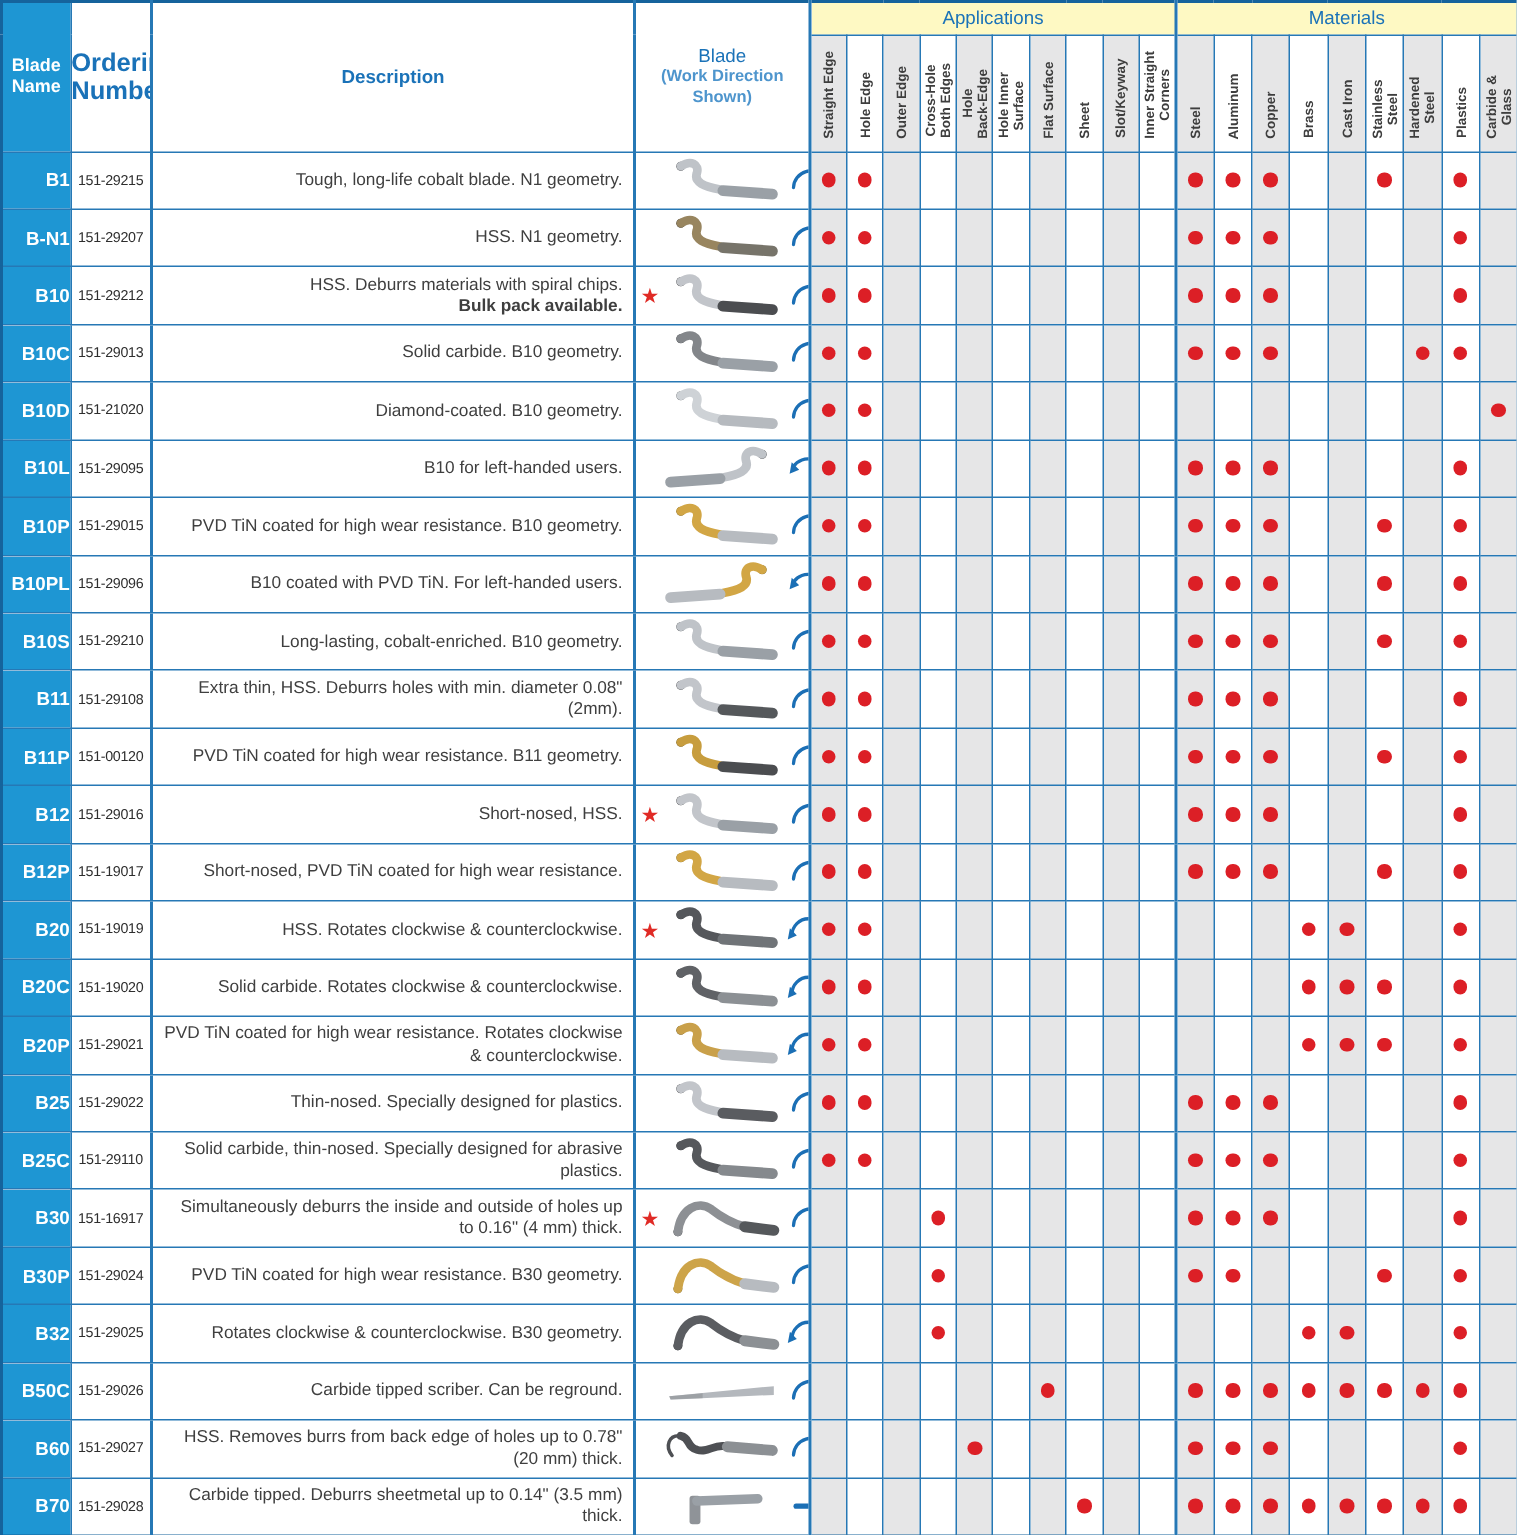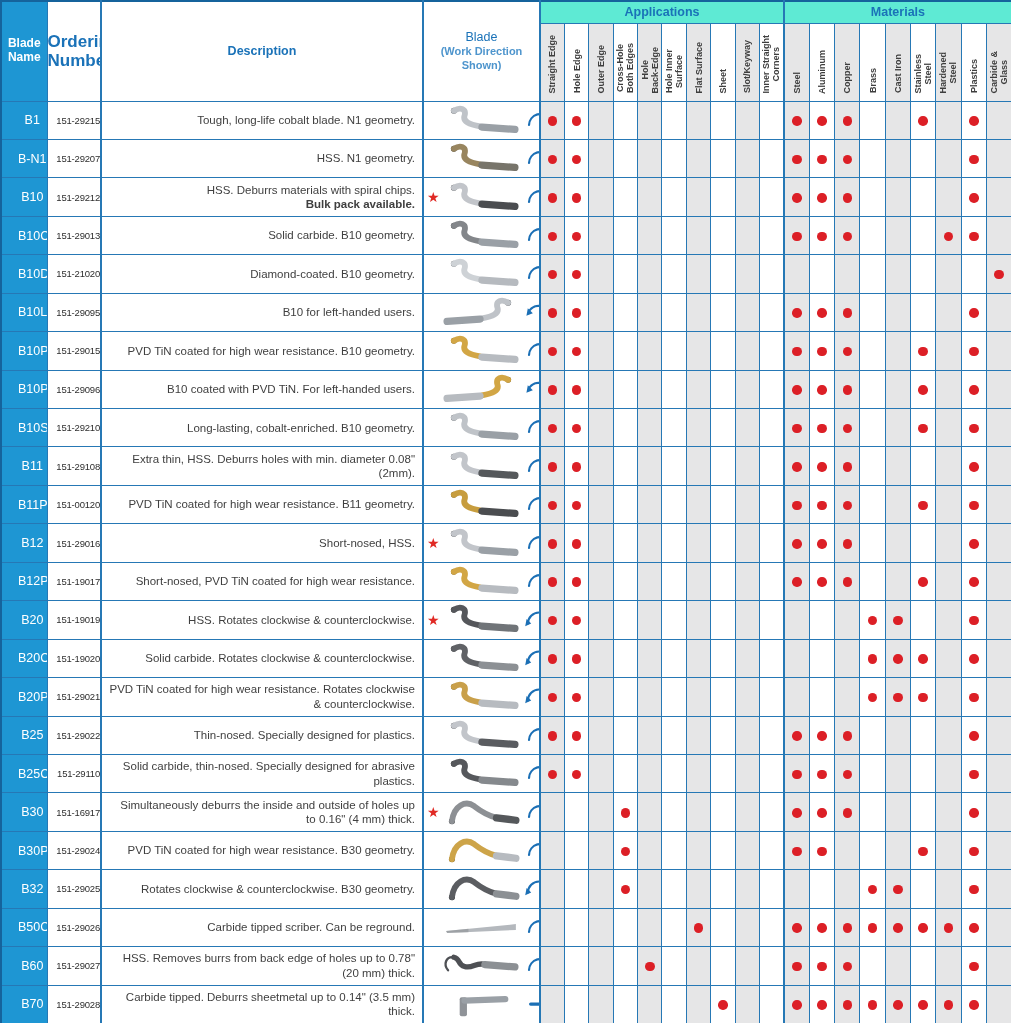--- a/index.html
+++ b/index.html
@@ -8,28 +8,28 @@
 table{border-collapse:collapse;table-layout:fixed;width:1011px;border:2px solid var(--border-dark,#15639c)}
 th,td{border:1px solid var(--border-blue,#2678b5);padding:0;vertical-align:middle;overflow:hidden}
 .gl{border-left-width:2px}
 thead tr:first-child th{height:22px}
 .hn{background:var(--accent-blue,#1e96d3);color:#fff;font-weight:bold;font-size:12px;line-height:1.15}
 .ho{color:var(--header-text-blue,#1a72b8);font-weight:bold;font-size:17px;line-height:1.15}
 .hd{color:var(--header-text-blue,#1a72b8);font-weight:bold;font-size:12.5px}
 .hb{color:var(--header-text-blue,#1a72b8);line-height:1.25}
 .hb1{font-weight:normal;font-size:12.5px}
 .hb2{font-size:11px;color:#4e95cd}
-.grp{color:var(--header-text-blue,#1a72b8);font-weight:bold;font-size:12.5px;background:#5eead4}
+.grp{color:var(--header-text-blue,#1a72b8);font-weight:normal;font-size:12.5px;background:#fef9c3}
 .rot{height:78px;vertical-align:bottom;text-align:center;padding-bottom:3px}
 .vlab{writing-mode:vertical-rl;transform:rotate(180deg);font-size:9px;line-height:1.12;color:#3e3e3e;white-space:pre-line;display:inline-block}
 .gbg{background:var(--col-gray,#e6e6e7)}
 .wbg{background:#fff}
 tbody tr{height:38.45px}
-.bn-cell{background:var(--accent-blue,#1e96d3);color:#fff;font-weight:normal;font-size:12.5px;padding-left:16px;text-align:center}
-.ord{font-size:9.5px;color:#2e2e2e;text-align:right;letter-spacing:-0.2px}
+.bn-cell{background:var(--accent-blue,#1e96d3);color:#fff;font-weight:bold;font-size:12.5px;padding-left:0;text-align:right}
+.ord{font-size:9.5px;color:#2e2e2e;text-align:center;letter-spacing:-0.2px}
 .desc{font-size:11.5px;color:#3f3f3f;text-align:right;padding:2px 7px;line-height:1.25}
 .desc-bold{font-weight:bold}
 .blade-td{padding:0}
 .bwrap{display:flex;align-items:center;height:100%;padding:0 3px}
 .star{width:13px;flex:0 0 13px;font-size:14px;color:var(--star-red,#e02a25);text-align:left;line-height:1}
 .bimg{flex:1;text-align:center;line-height:0}
 .mir svg{transform:scaleX(-1)}
 .arrow{flex:0 0 32px;align-self:flex-start;margin-top:3px;line-height:0;text-align:right}
 .arrow.ctr{align-self:center;margin-top:0}
 .dotcell{text-align:center}

